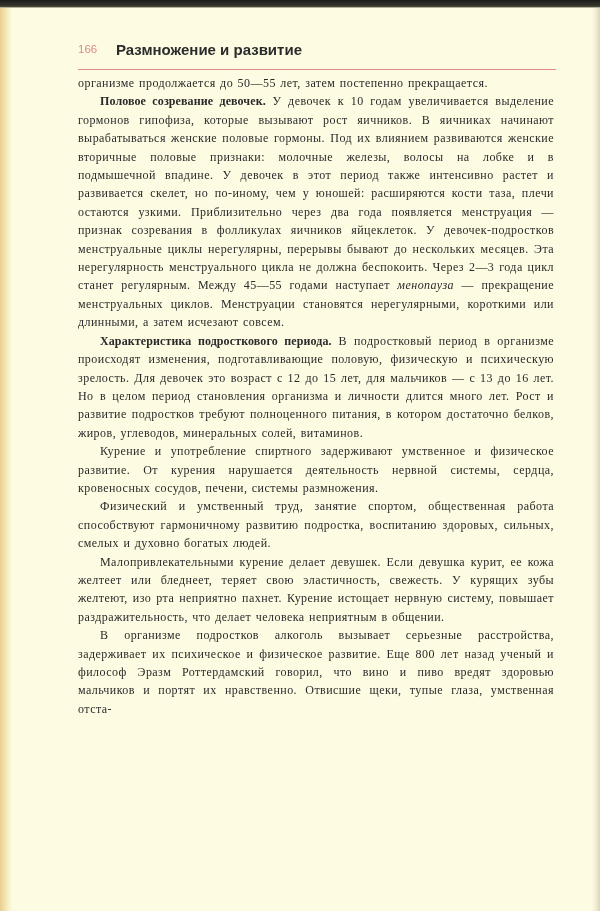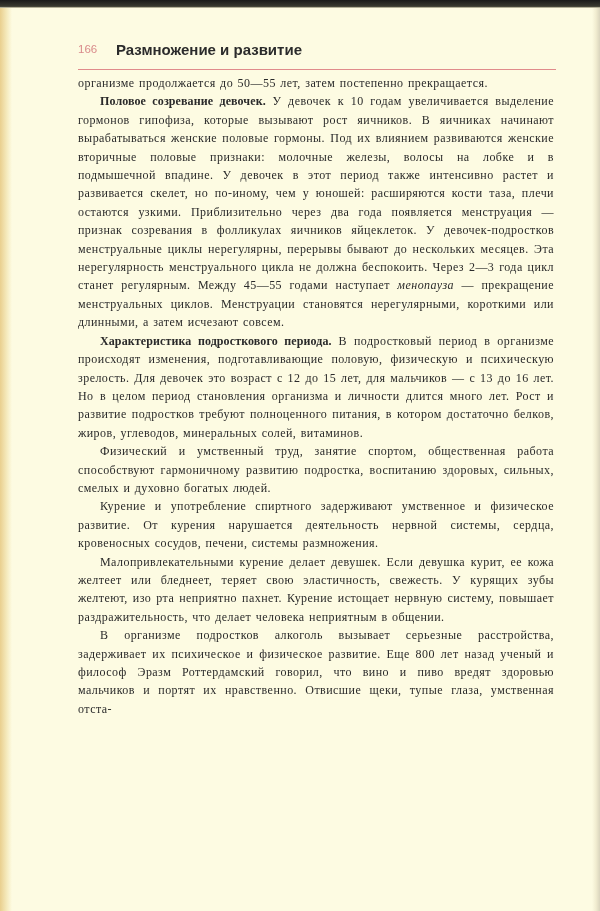--- a/index.html
+++ b/index.html
@@ -63,21 +63,21 @@
   </div>
   <div class="rule"></div>
 
   <div class="body-text">
     <p><span>организме продолжается до 50—55 лет, затем постепенно прекращается.</span></p>
 
     <p class="indent"><b>Половое созревание девочек.</b><span> У девочек к 10 годам увеличивается выделение гормонов гипофиза, которые вызывают рост яичников. В яичниках начинают вырабатываться женские половые гормоны. Под их влиянием развиваются женские вторичные половые признаки: молочные железы, волосы на лобке и в подмышечной впадине. У девочек в этот период также интенсивно растет и развивается скелет, но по-иному, чем у юношей: расширяются кости таза, плечи остаются узкими. Приблизительно через два года появляется менструация — признак созревания в фолликулах яичников яйцеклеток. У девочек-подростков менструальные циклы нерегулярны, перерывы бывают до нескольких месяцев. Эта нерегулярность менструального цикла не должна беспокоить. Через 2—3 года цикл станет регулярным. Между 45—55 годами наступает </span><i>менопауза</i><span> — прекращение менструальных циклов. Менструации становятся нерегулярными, короткими или длинными, а затем исчезают совсем.</span></p>
 
     <p class="indent"><b>Характеристика подросткового периода.</b><span> В подростковый период в организме происходят изменения, подготавливающие половую, физическую и психическую зрелость. Для девочек это возраст с 12 до 15 лет, для мальчиков — с 13 до 16 лет. Но в целом период становления организма и личности длится много лет. Рост и развитие подростков требуют полноценного питания, в котором достаточно белков, жиров, углеводов, минеральных солей, витаминов.</span></p>
 
+    <p class="indent"><span>Курение и употребление спиртного задерживают умственное и физическое развитие. От курения нарушается деятельность нервной системы, сердца, кровеносных сосудов, печени, системы размножения.</span></p>
+
     <p class="indent"><span>Физический и умственный труд, занятие спортом, общественная работа способствуют гармоничному развитию подростка, воспитанию здоровых, сильных, смелых и духовно богатых людей.</span></p>
-
-    <p class="indent"><span>Курение и употребление спиртного задерживают умственное и физическое развитие. От курения нарушается деятельность нервной системы, сердца, кровеносных сосудов, печени, системы размножения.</span></p>
 
     <p class="indent"><span>Малопривлекательными курение делает девушек. Если девушка курит, ее кожа желтеет или бледнеет, теряет свою эластичность, свежесть. У курящих зубы желтеют, изо рта неприятно пахнет. Курение истощает нервную систему, повышает раздражительность, что делает человека неприятным в общении.</span></p>
 
     <p class="indent"><span>В организме подростков алкоголь вызывает серьезные расстройства, задерживает их психическое и физическое развитие. Еще 800 лет назад ученый и философ Эразм Роттердамский говорил, что вино и пиво вредят здоровью мальчиков и портят их нравственно. Отвисшие щеки, тупые глаза, умственная отста-</span></p>
   </div>
 </div>
 
 </body></html>

